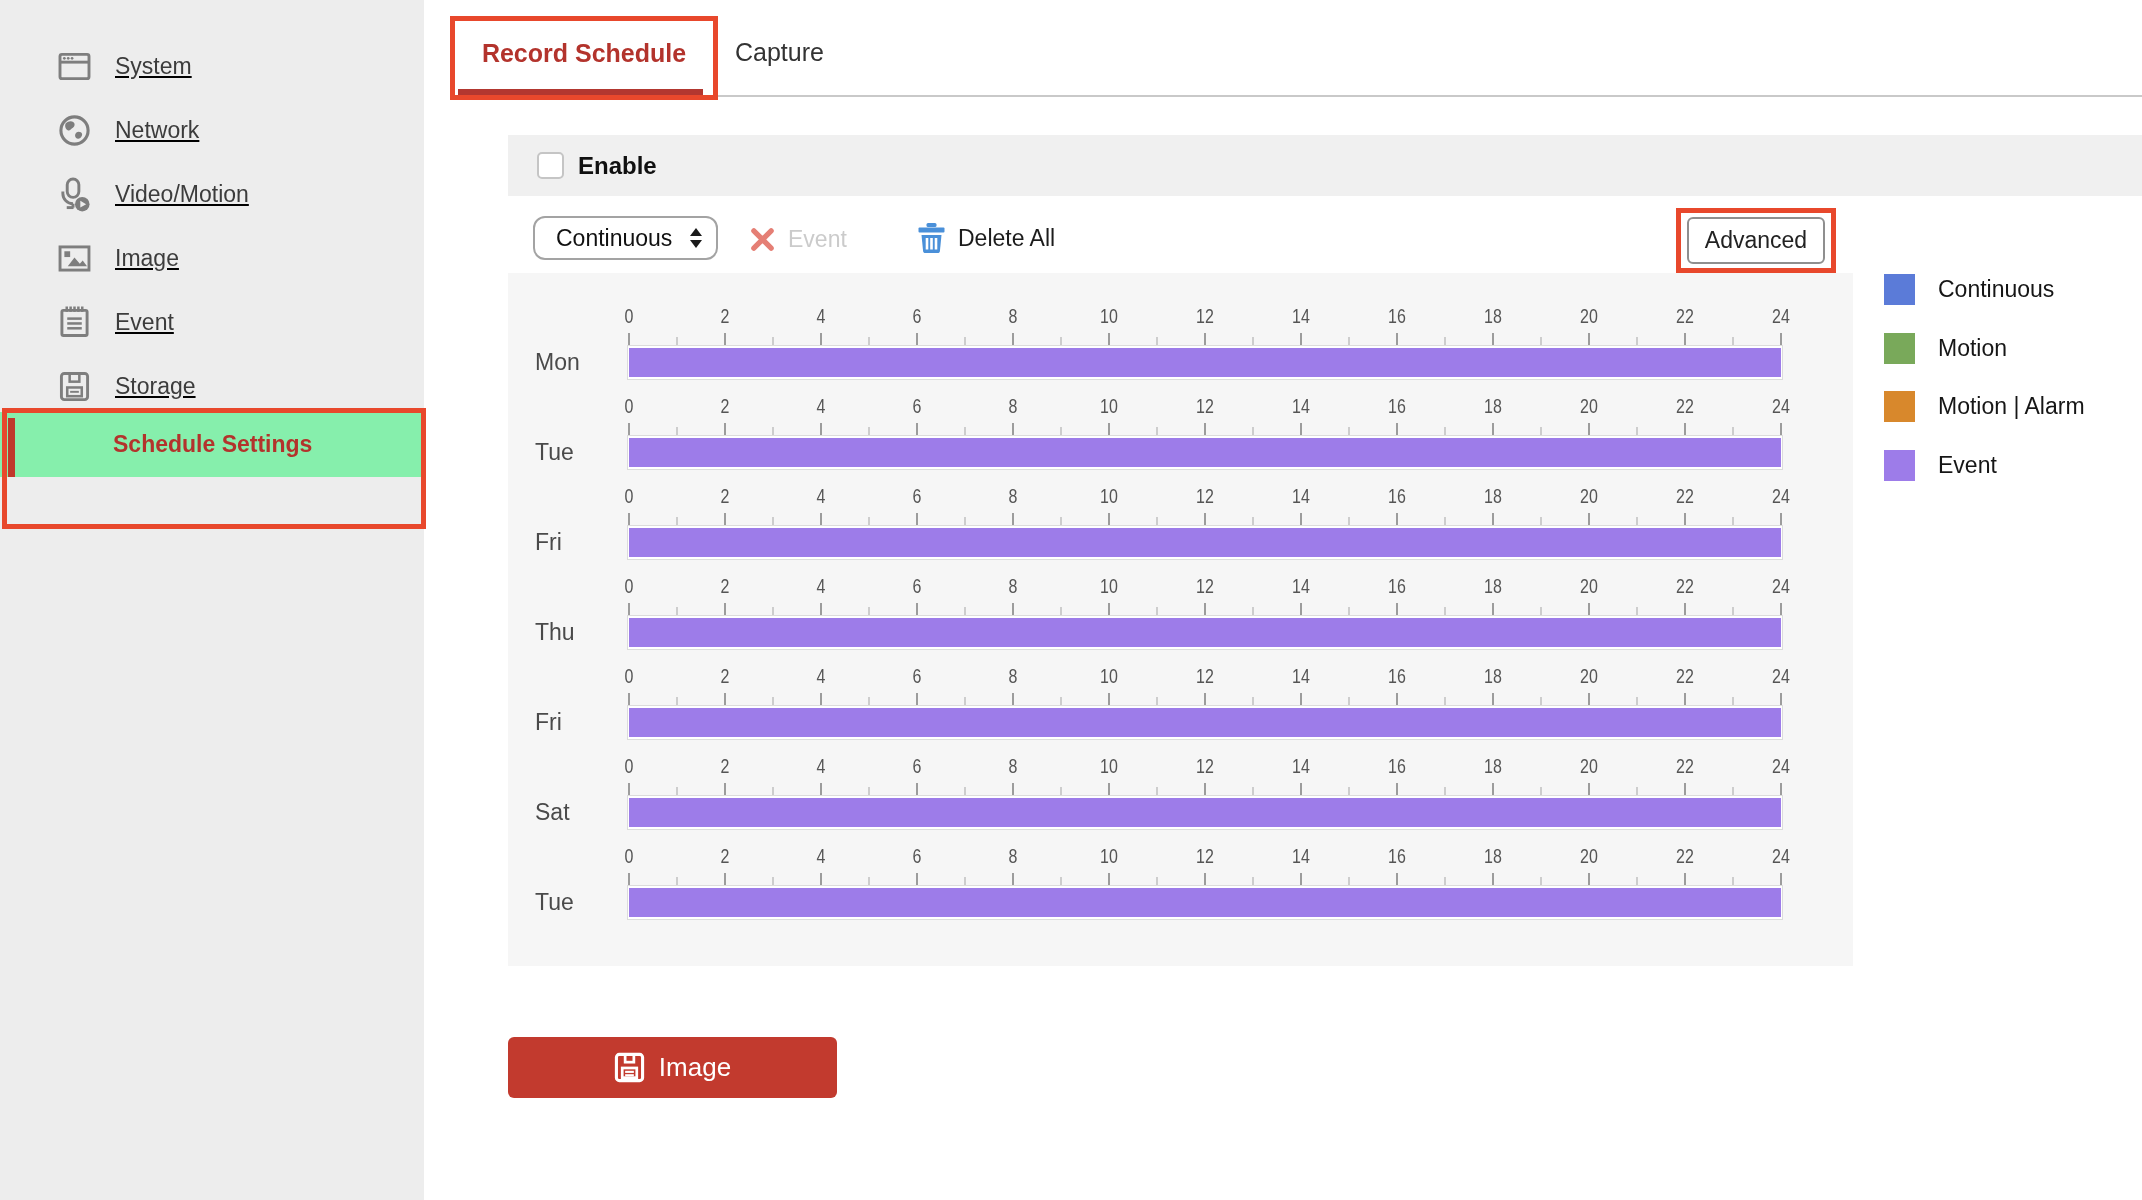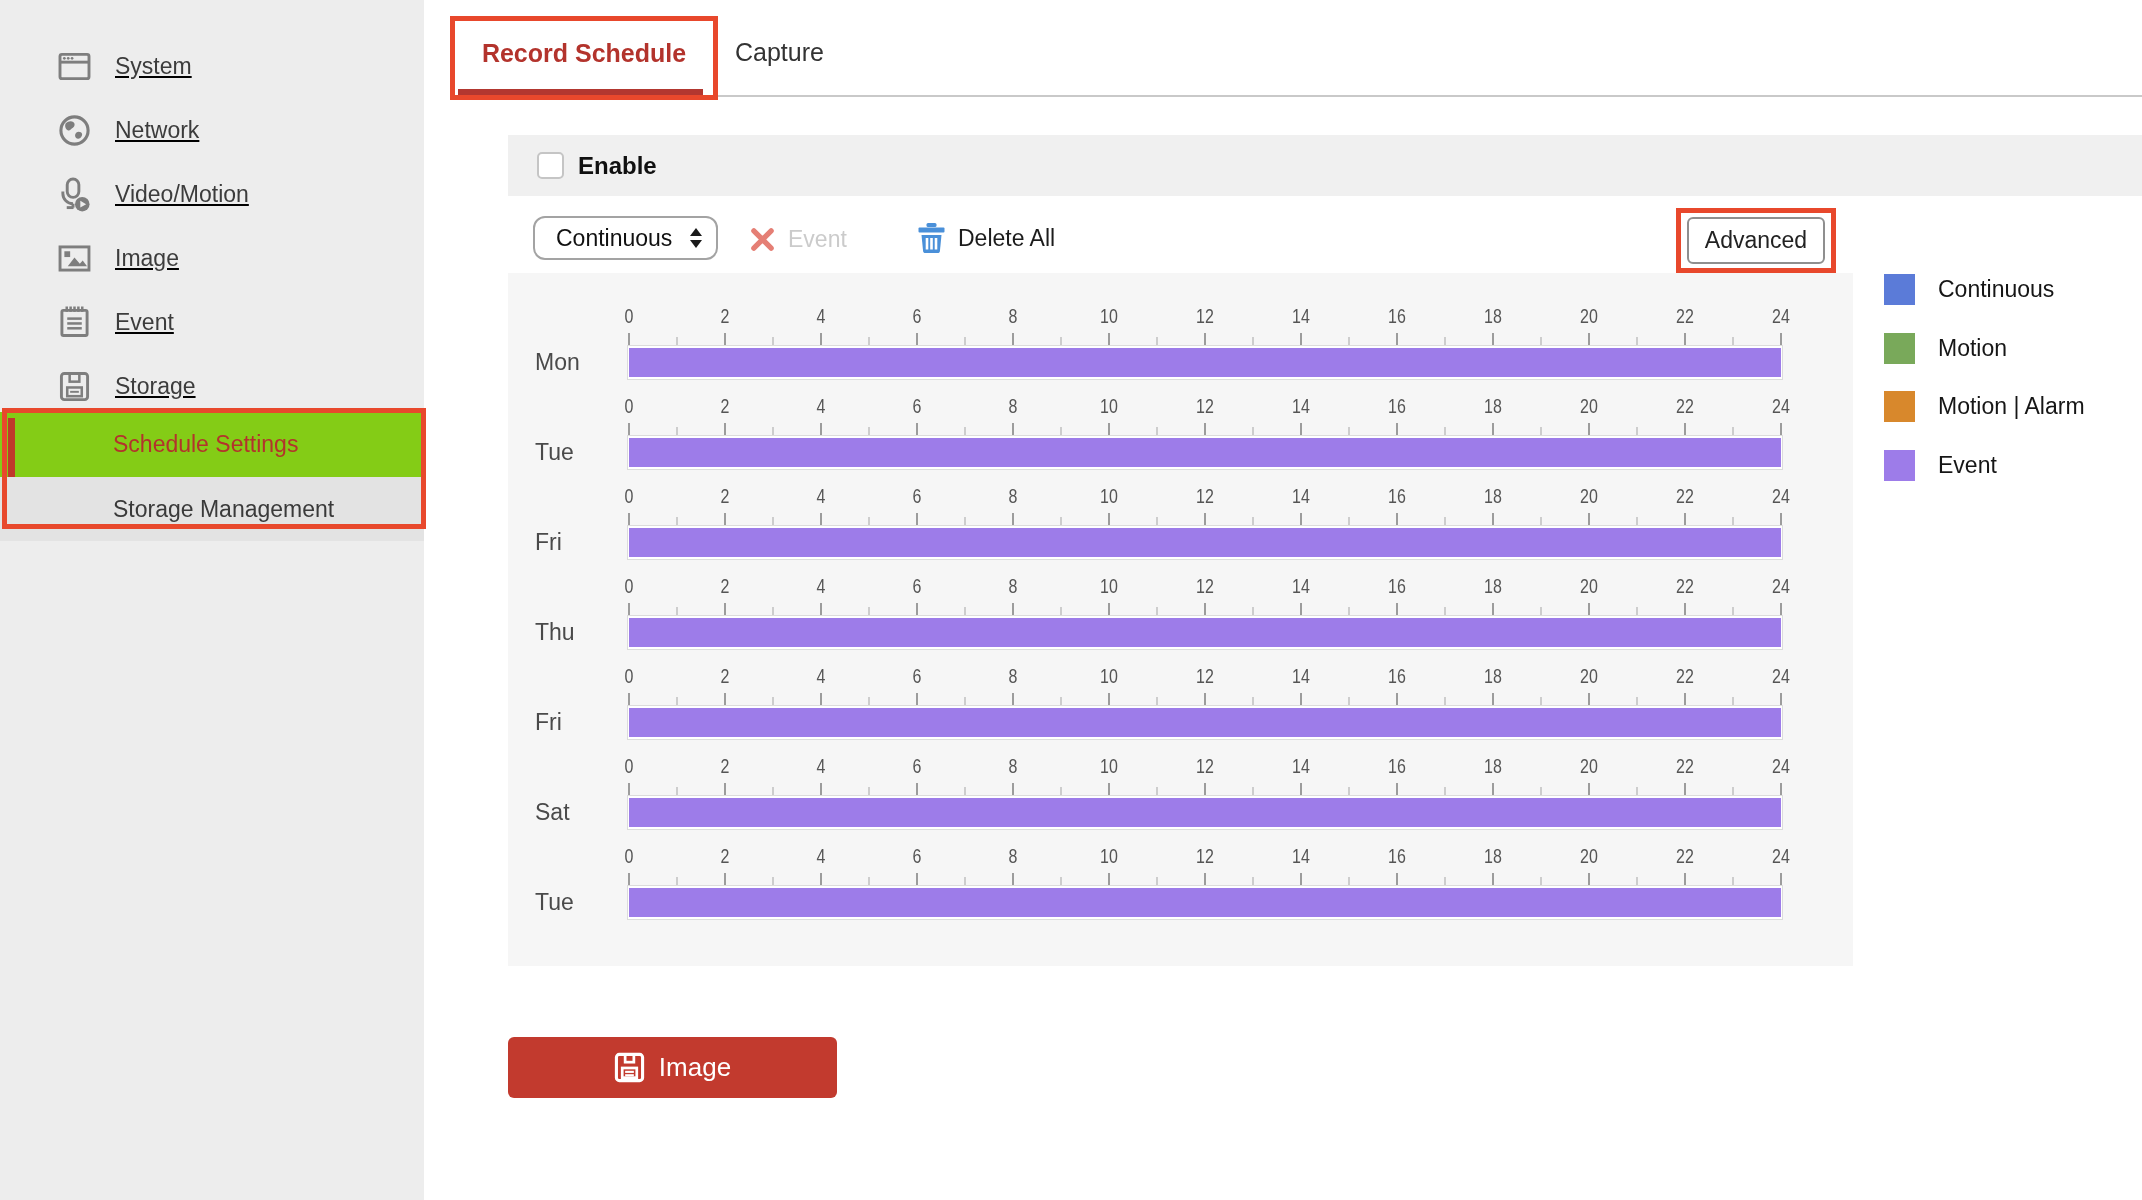--- a/index.html
+++ b/index.html
@@ -7,21 +7,21 @@
        font-family:"Liberation Sans","DejaVu Sans",sans-serif;-webkit-font-smoothing:antialiased;}
 
   
   .sidebar{position:absolute;left:0;top:0;width:424px;height:1200px;background:#ededed;}
   .nav{position:absolute;top:34px;left:0;right:0;text-decoration:underline;}
   .nav-item{height:64px;display:flex;align-items:center;padding-left:57px;gap:24px;
             color:#3c3c3c;font-size:23px;cursor:pointer;}
   .nav-item .icon{width:34px;height:34px;color:#7e7e7e;flex:none;display:flex;align-items:center;justify-content:center;}
   .sub{position:absolute;left:0;width:424px;display:flex;align-items:center;
        padding-left:113px;font-size:23px;box-sizing:border-box;cursor:pointer;}
-  .sub.selected{top:412px;height:65px;background:#84cc16;font-weight:normal;color:#b3332c;}
+  .sub.selected{top:412px;height:65px;background:#86efac;font-weight:bold;color:#b3332c;}
   .sub.plain{top:477px;height:64px;background:#e3e3e3;color:#3a3a3a;}
   .sel-bar{position:absolute;left:8px;top:6px;bottom:0;width:7px;background:#c0392b;}
 
   
   .annotation-box{position:absolute;border:5px solid #e8482c;box-sizing:border-box;
                   pointer-events:none;z-index:6;background:transparent;}
   .sidebar-annotation{left:2px;top:408px;width:424px;height:121px;}
   .tab-annotation{left:450px;top:16px;width:268px;height:84px;}
   .advanced-annotation{left:1676px;top:208px;width:160px;height:65px;}
 
@@ -165,23 +165,20 @@
     <line x1="11.5" y1="21.5" x2="20.5" y2="21.5" stroke-width="2"></line>
   </svg>
           </span>
     <span class="nav-label">Storage</span>
   </div>
       </nav>
 
     <div class="sub selected">
       <span class="sel-bar"></span>
       <span>Schedule Settings</span>
-    </div>
-    <div class="sub plain">
-      <span>Storage Management</span>
     </div>
     <div class="annotation-box sidebar-annotation" style="border-color: rgb(232, 72, 44);"></div>
   </aside>
 
   <div class="tab-rule"></div>
   <div class="tab-active">
     <span>Record Schedule</span>
   </div>
   <div class="tab-underline" style="background: rgb(178, 55, 48);"></div>
   <div class="tab-capture">Capture</div>

